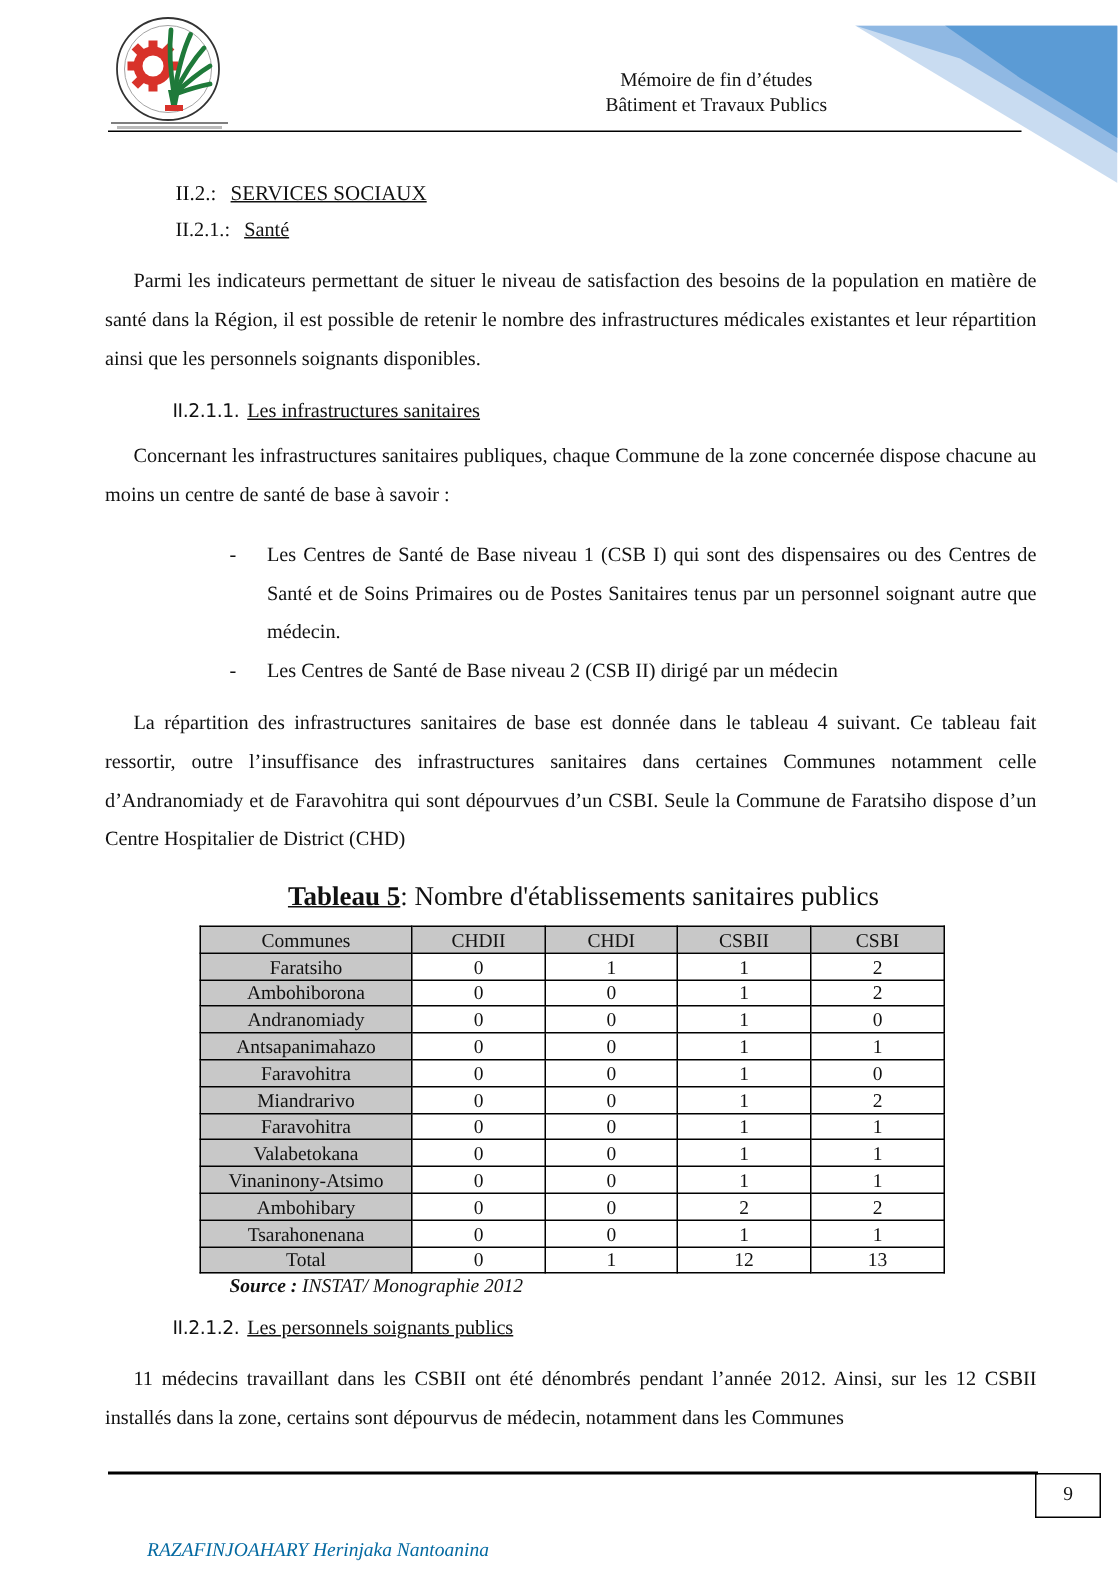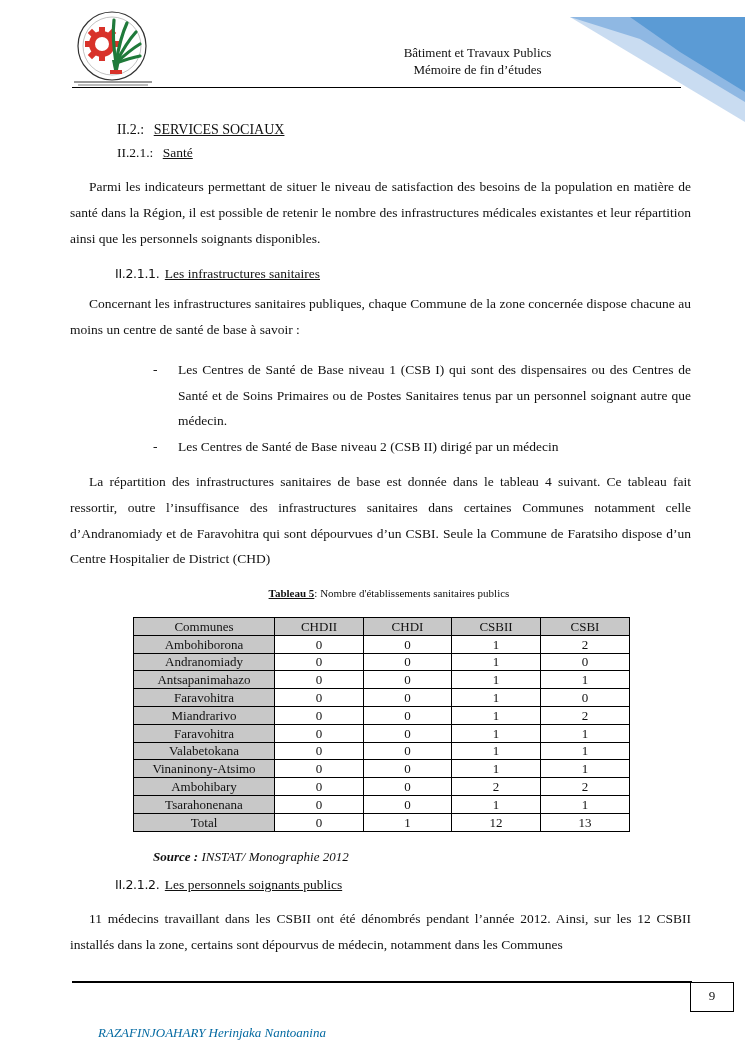--- a/index.html
+++ b/index.html
@@ -33,21 +33,21 @@
     .p2 { top: 291px; }
     .p3 { top: 469px; }
     .p4 { top: 906px; }
 
     .bullets { left: 150px; top: 357px; width: 541px; font-size: 13.5px; line-height: 25.6px; }
     .bullet { display: flex; text-align: justify; }
     .bullet .dash { width: 25px; flex: 0 0 25px; padding-left: 3px; }
     .bullet .txt { flex: 1; }
 
     
-    .caption { left: 133px; top: 587px; width: 512px; text-align: center; font-size: 11px; }
+    .caption { left: 133px; top: 587px; width: 512px; text-align: center; font-size: 18px; }
     .caption .cap-label { font-weight: bold; text-decoration: underline; }
     table.data {
       position: absolute; left: 133px; top: 617px; width: 497px;
       border-collapse: collapse; font-size: 13px; table-layout: fixed;
     }
     table.data td, table.data th {
       border: 1px solid #000; height: 16.8px; padding: 0; line-height: 15px;
       text-align: center; font-weight: normal;
     }
     table.data th { background: #c8c8c8; }
@@ -92,22 +92,22 @@
       <path d="M44 55 Q58 50 68 48"></path>
     </g>
     <path d="M40 52 L48 52 L46 62 L42 62 Z" fill="#1f7a3a"></path>
     <rect x="38" y="62" width="12" height="4" fill="#d8322a"></rect>
     <line x1="2" y1="74" x2="80" y2="74" stroke="#000" stroke-width="0.8"></line>
     <rect x="6" y="76" width="70" height="2" fill="#bbb"></rect>
   </svg>
 </div>
 
 <div class="abs header-title">
+  <div>Mémoire de fin d’études</div>
   <div>Bâtiment et Travaux Publics</div>
-  <div>Mémoire de fin d’études</div>
 </div>
 <div class="abs header-rule"></div>
 
 <div class="abs corner">
   <svg width="175" height="105" viewBox="0 0 175 105">
     <polygon points="0,0 175,0 175,105" fill="#c9dcf1"></polygon>
     <polygon points="0,0 175,0 175,85 70,22" fill="#8fb8e3"></polygon>
     <polygon points="60,0 175,0 175,75 110,35" fill="#5b9bd5"></polygon>
   </svg>
 </div>
@@ -159,20 +159,27 @@
     <tr>
       <th>Communes</th>
       <th>CHDII</th>
       <th>CHDI</th>
       <th>CSBII</th>
       <th>CSBI</th>
     </tr>
   </thead>
   <tbody>
     <tr>
+      <td class="commune">Faratsiho</td>
+      <td>0</td>
+      <td>1</td>
+      <td>1</td>
+      <td>2</td>
+    </tr>
+    <tr>
       <td class="commune">Ambohiborona</td>
       <td>0</td>
       <td>0</td>
       <td>1</td>
       <td>2</td>
     </tr>
     <tr>
       <td class="commune">Andranomiady</td>
       <td>0</td>
       <td>0</td>

